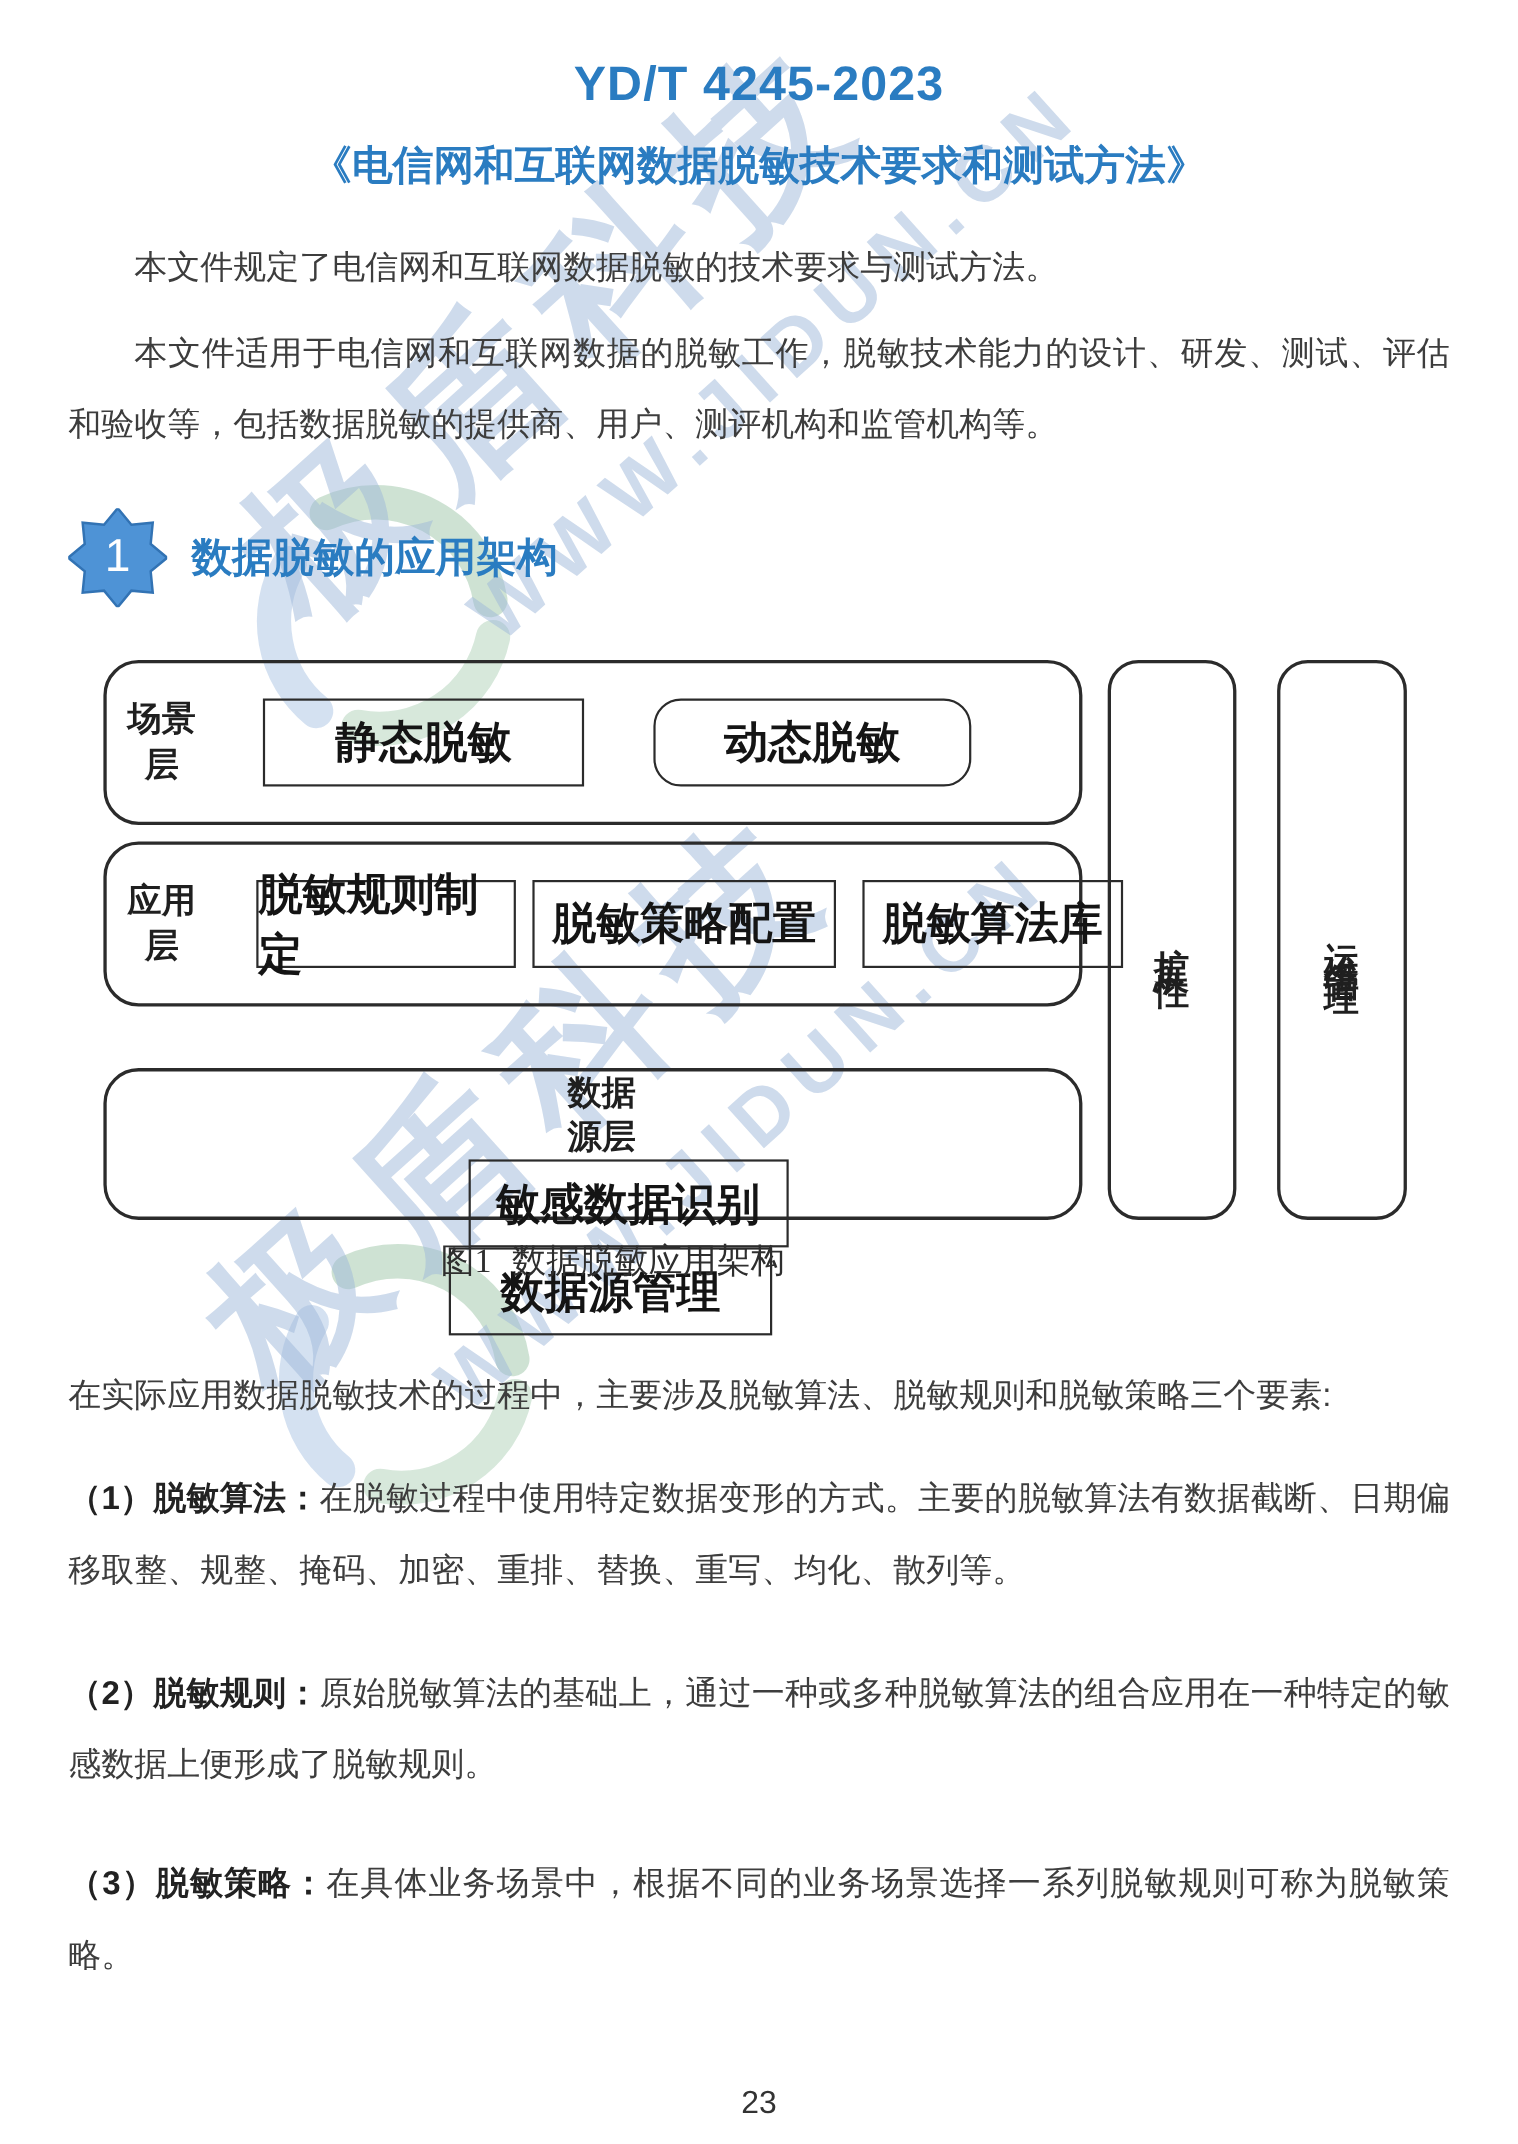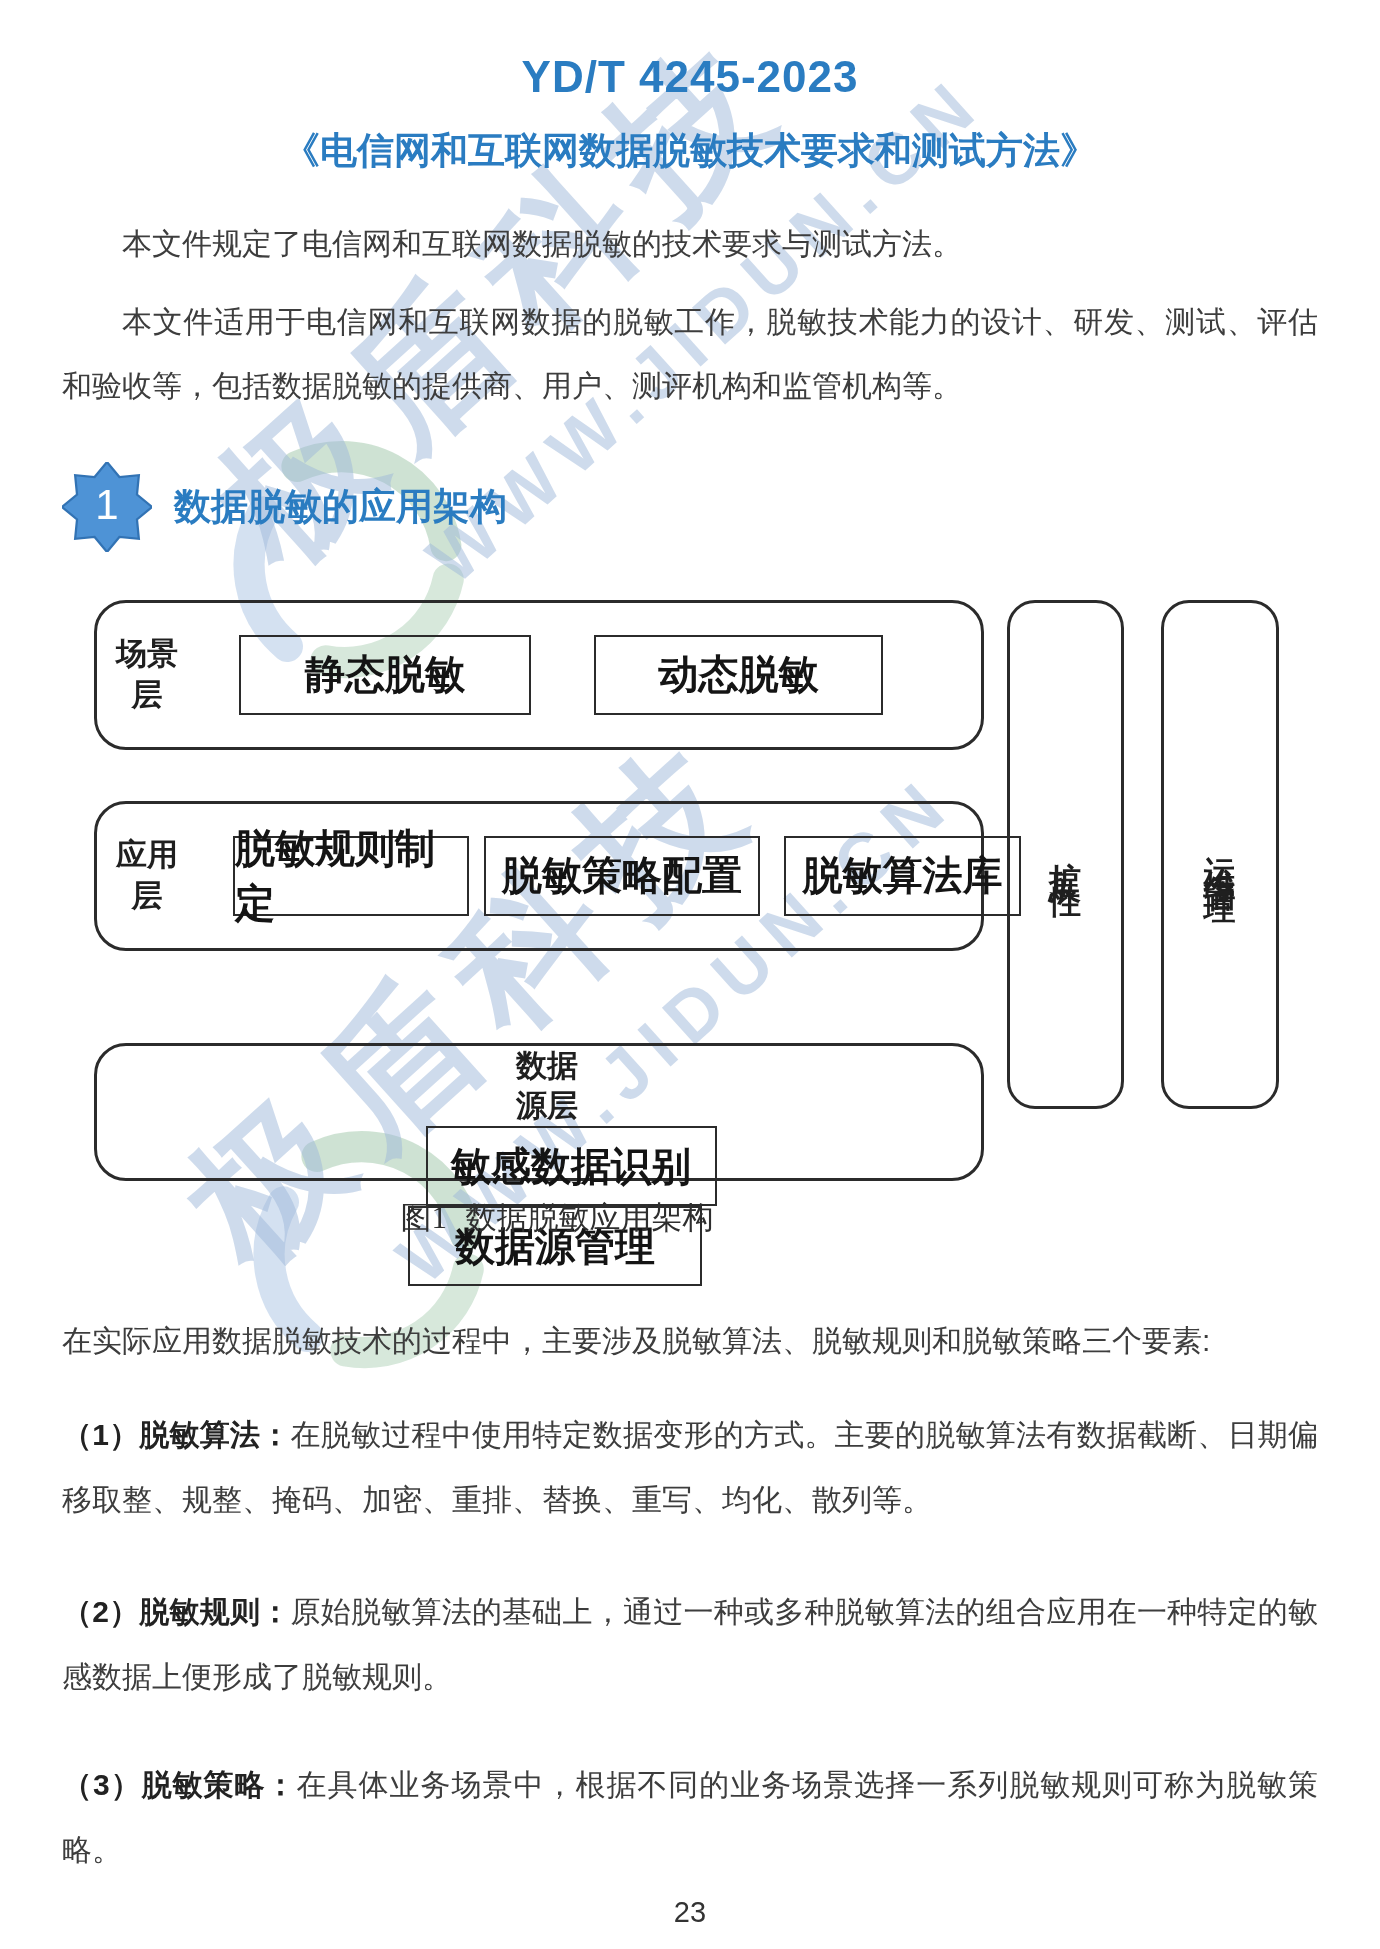--- a/index.html
+++ b/index.html
@@ -38,41 +38,41 @@
   .section-header{margin-top:44px;display:flex;align-items:center;}
   .badge{position:relative;width:90px;height:90px;flex:0 0 auto;}
   .badge svg{width:100%;height:100%;display:block;}
   .badge-num{
     position:absolute;inset:0;display:flex;align-items:center;justify-content:center;
     color:#ffffff;font-size:42px;font-weight:normal;padding-bottom:4px;
   }
   .section-title{margin-left:22px;font-size:37px;font-weight:bold;color:#2a7cc1;}
   
   .diagram{margin-top:48px;display:flex;align-items:flex-start;margin-left:32px;}
-  .layers{display:flex;flex-direction:column;width:890px;flex:0 0 auto;gap:36px;}
+  .layers{display:flex;flex-direction:column;width:890px;flex:0 0 auto;}
   .layer-row{
     border:3px solid #2b2b2b;border-radius:32px;
     display:flex;align-items:center;box-sizing:border-box;background:transparent;
   }
   .row-scene{height:150px;}
   .row-app{height:150px;margin-top:15px;}
   .row-data{height:138px;margin-top:56px;flex-direction:column;}
   .layer-label{
     margin-left:16px;width:68px;flex:0 0 auto;
     font-size:31px;font-weight:600;color:#1f1f1f;line-height:1.3;
     text-align:center;word-break:break-all;
   }
   .lbox{
     border:2px solid #2b2b2b;height:80px;box-sizing:border-box;
     display:flex;align-items:center;justify-content:center;
     font-size:40px;font-weight:bold;color:#141414;background:transparent;
     flex:0 0 auto;
   }
   .row-scene .b1{margin-left:58px;width:292px;}
-  .row-scene .b2{margin-left:63px;width:289px;}
+  .row-scene .b2{margin-left:63px;width:289px;border-radius:25px;}
   .row-app .b1{margin-left:52px;width:236px;}
   .row-app .b2{margin-left:15px;width:276px;}
   .row-app .b3{margin-left:24px;width:237px;}
   .row-data .b1{margin-left:64px;width:291px;}
   .row-data .b2{margin-left:32px;width:294px;}
   .sidebar{
     border:3px solid #2b2b2b;border-radius:28px;box-sizing:border-box;
     height:509px;display:flex;align-items:center;justify-content:center;
     background:transparent;flex:0 0 auto;
   }

